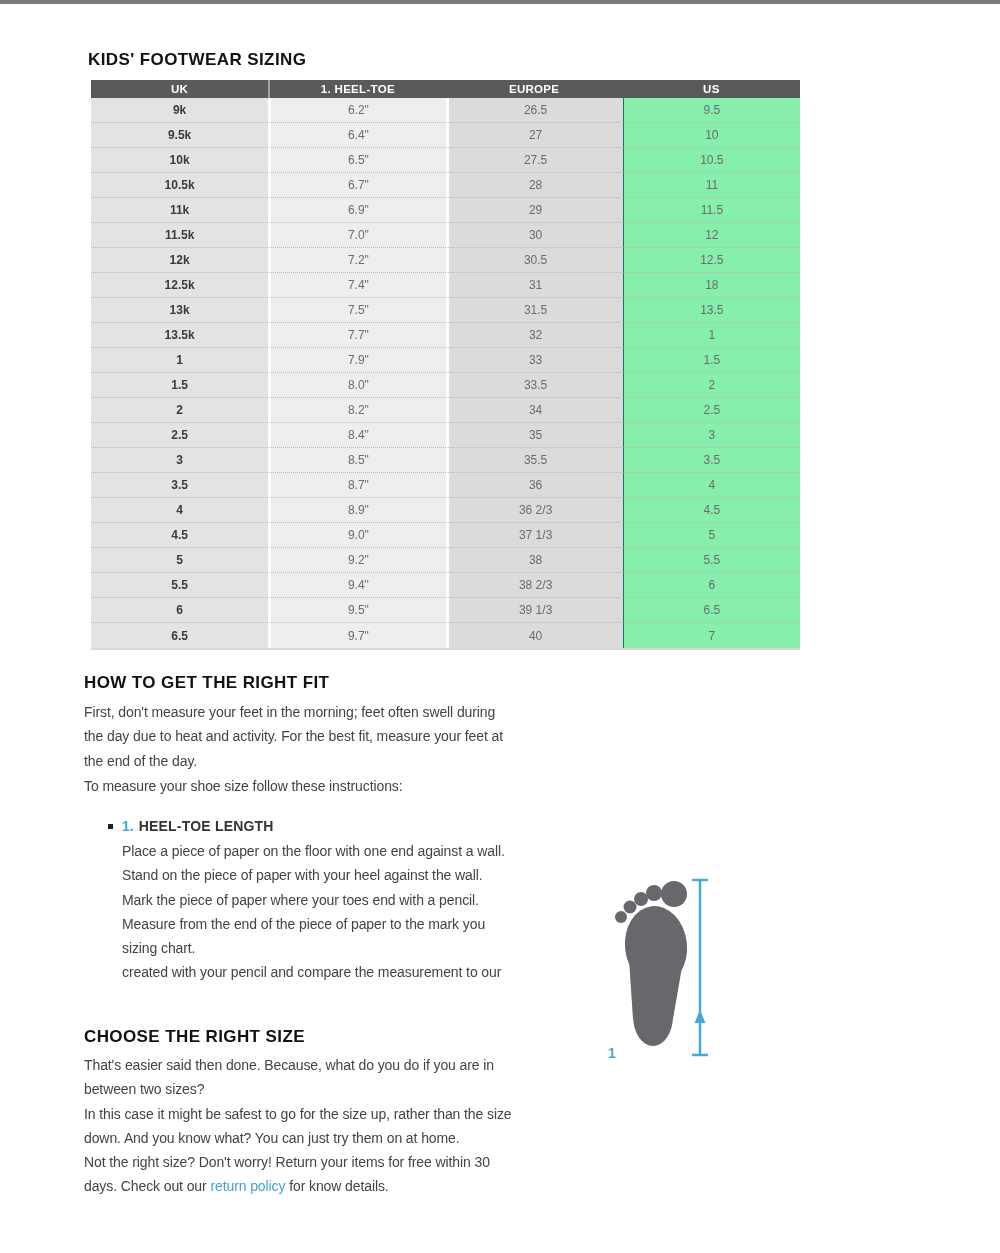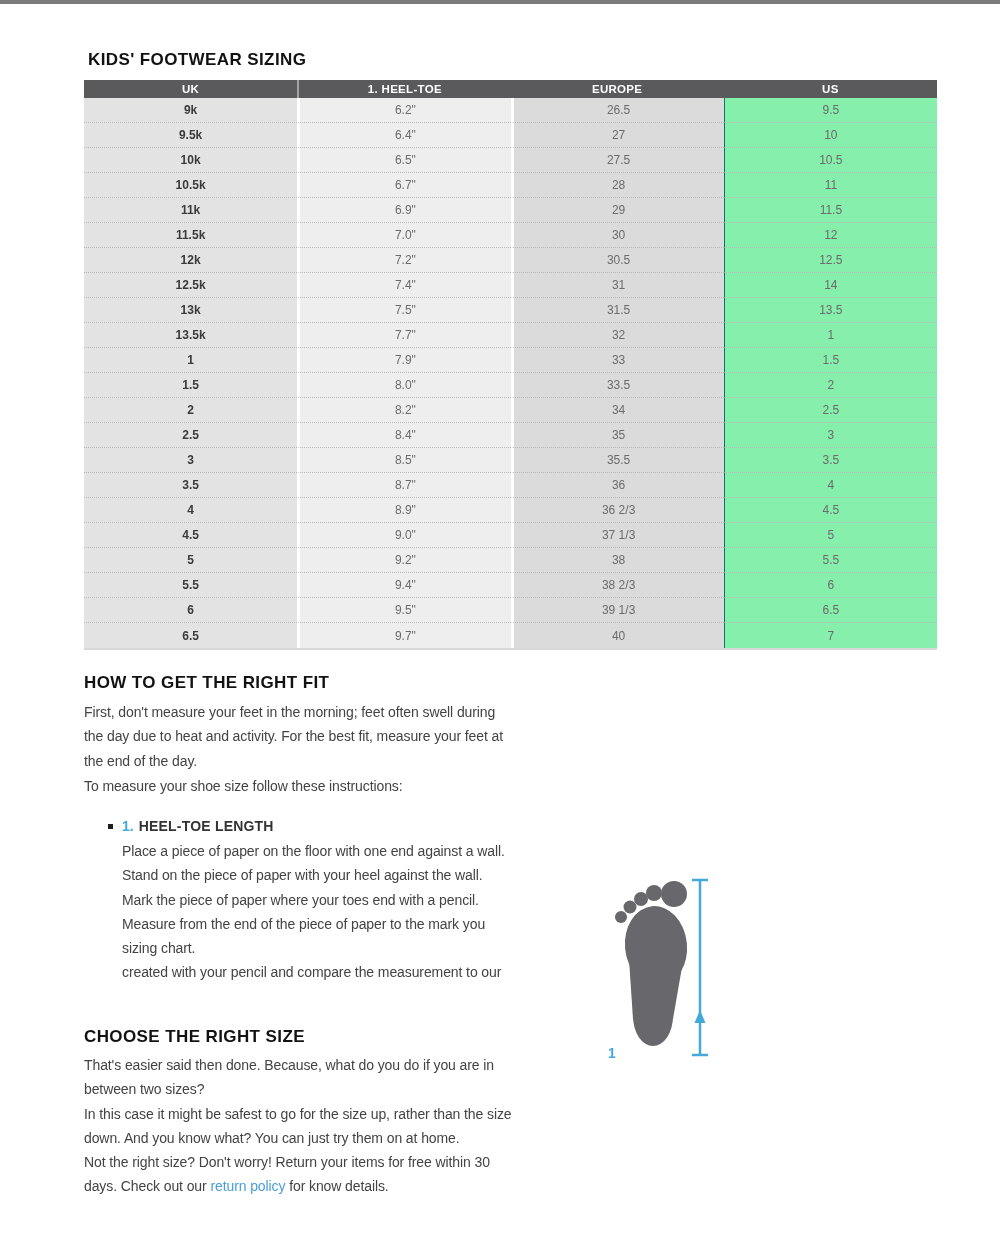--- a/index.html
+++ b/index.html
@@ -4,21 +4,21 @@
 <style>
   * { margin:0; padding:0; box-sizing:border-box; }
   html,body { background:#ffffff; }
   body { width:1000px; height:1253px; font-family:"Liberation Sans", sans-serif; position:relative; overflow:hidden; }
   .page { position:relative; width:1000px; height:1253px; background:#fff; }
   .topbar { position:absolute; top:0; left:0; width:100%; height:4px; background:#7c7c7c; }
 
   .h-section { position:absolute; font-size:17px; font-weight:bold; color:#121212; letter-spacing:.4px; }
 
   
-  .size-table { position:absolute; left:84px; top:80px; width:853px; border-bottom:2px solid #d8d8d8; font-size:12px; }
+  .size-table { position:absolute; left:91px; top:80px; width:709px; border-bottom:2px solid #d8d8d8; font-size:12px; }
   .thead { display:flex; height:18px; }
   .th { width:25%; background:#5a5a5c; color:#ffffff; font-weight:bold; font-size:11.5px; letter-spacing:.3px; display:flex; align-items:center; justify-content:center; }
   .th:nth-child(2) { border-left:2px solid #a3a3a3; }
   .trow { display:flex; height:25px; }
   .tcell { width:25%; display:flex; align-items:center; justify-content:center; border-bottom:1px dotted #b9b9b9; color:#6b6b6b; }
   .tcell.c0 { background:#e3e3e3; font-weight:bold; color:#3a3a3a;text-align:right; }
   .tcell.c1 { background:#eeeeee; border-left:3px solid #ffffff; }
   .tcell.c2 { background:#dbdbdb; border-left:3px solid #ffffff; }
   .tcell.c3 { background:#86efac; border-left:1px solid #0f766e; }
   .trow:last-child .tcell { border-bottom:none; }
@@ -95,21 +95,21 @@
         <div class="trow">
           <div class="tcell c0">12k</div>
           <div class="tcell c1">7.2"</div>
           <div class="tcell c2">30.5</div>
           <div class="tcell c3">12.5</div>
         </div>
         <div class="trow">
           <div class="tcell c0">12.5k</div>
           <div class="tcell c1">7.4"</div>
           <div class="tcell c2">31</div>
-          <div class="tcell c3">14</div>
+          <div class="tcell c3">18</div>
         </div>
         <div class="trow">
           <div class="tcell c0">13k</div>
           <div class="tcell c1">7.5"</div>
           <div class="tcell c2">31.5</div>
           <div class="tcell c3">13.5</div>
         </div>
         <div class="trow">
           <div class="tcell c0">13.5k</div>
           <div class="tcell c1">7.7"</div>

